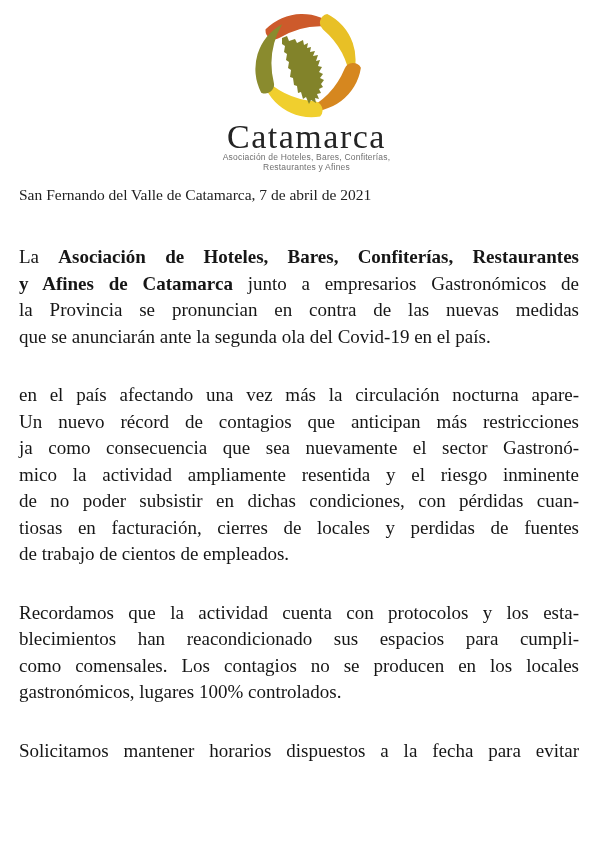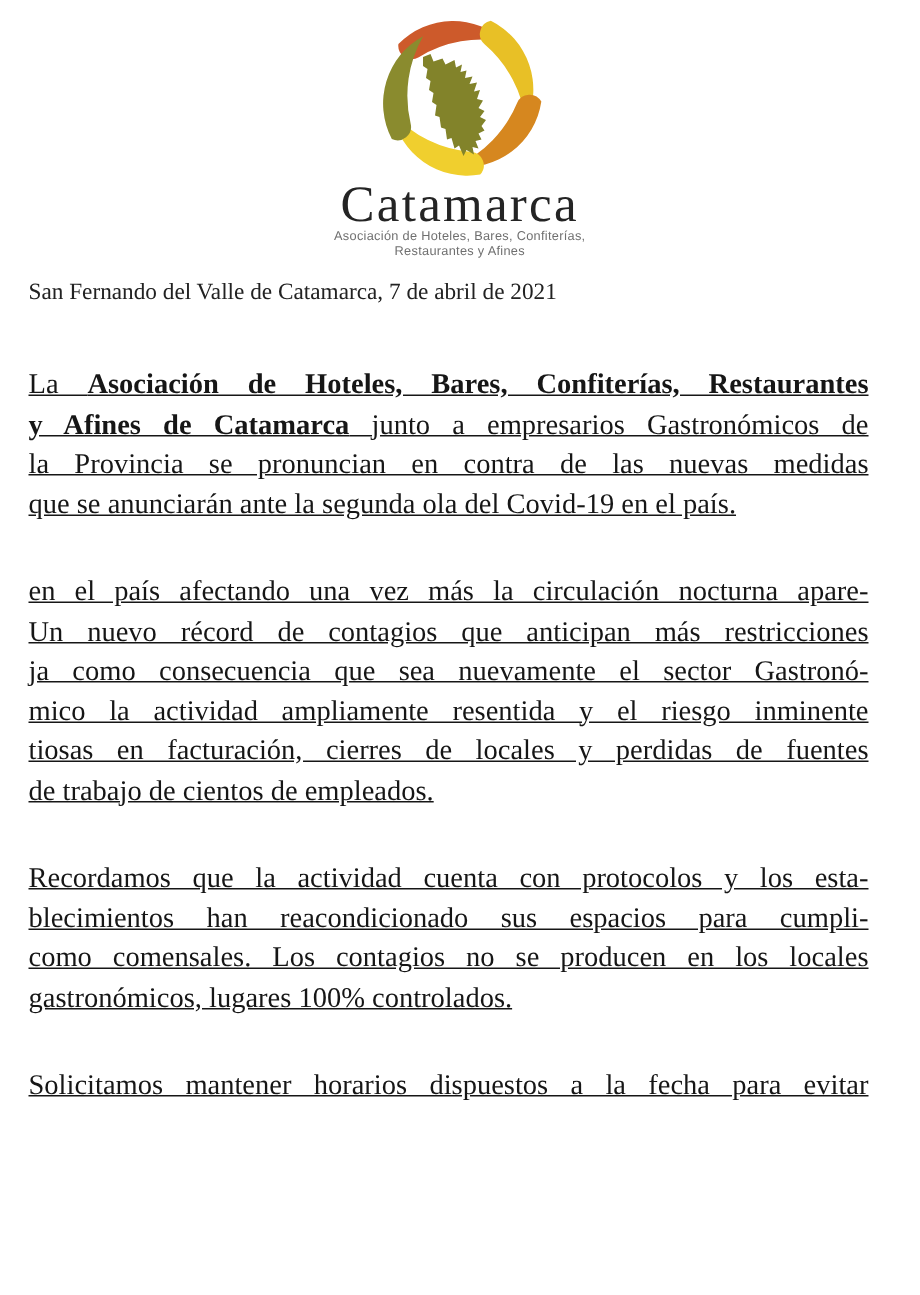--- a/index.html
+++ b/index.html
@@ -37,21 +37,21 @@
     color: #222222;
   }
 
   
   .doc-body {
     margin: 40px 19px 0;
     font-size: 19px;
     line-height: 26.5px;
     color: #161616;
   }
-  .para { margin: 0 15px 32px 0; text-decoration: underline; }
+  .para { margin: 0 15px 32px 0; }
   .para:last-child { margin-bottom: 0; }
   .line { text-align: justify; text-align-last: justify; }
   .line.last { text-align: left; text-align-last: left; }
   .b { font-weight: bold; }
 </style>
 </head>
 <body>
 
 <div class="page">
 
@@ -83,20 +83,21 @@
         <div class="line"><span>La </span><span class="b">Asociación de Hoteles, Bares, Confiterías, Restaurantes</span></div>
         <div class="line"><span class="b">y Afines de Catamarca</span><span> junto a empresarios Gastronómicos de</span></div>
         <div class="line"><span>la Provincia se pronuncian en contra de las nuevas medidas</span></div>
         <div class="line last"><span>que se anunciarán ante la segunda ola del Covid-19 en el país.</span></div>
       </div>
       <div class="para">
         <div class="line"><span>en el país afectando una vez más la circulación nocturna apare-</span></div>
         <div class="line"><span>Un nuevo récord de contagios que anticipan más restricciones</span></div>
         <div class="line"><span>ja como consecuencia que sea nuevamente el sector Gastronó-</span></div>
         <div class="line"><span>mico la actividad ampliamente resentida y el riesgo inminente</span></div>
+        <div class="line"><span>de no poder subsistir en dichas condiciones, con pérdidas cuan-</span></div>
         <div class="line"><span>tiosas en facturación, cierres de locales y perdidas de fuentes</span></div>
         <div class="line last"><span>de trabajo de cientos de empleados.</span></div>
       </div>
       <div class="para">
         <div class="line"><span>Recordamos que la actividad cuenta con protocolos y los esta-</span></div>
         <div class="line"><span>blecimientos han reacondicionado sus espacios para cumpli-</span></div>
         <div class="line"><span>como comensales. Los contagios no se producen en los locales</span></div>
         <div class="line last"><span>gastronómicos, lugares 100% controlados.</span></div>
       </div>
       <div class="para">

